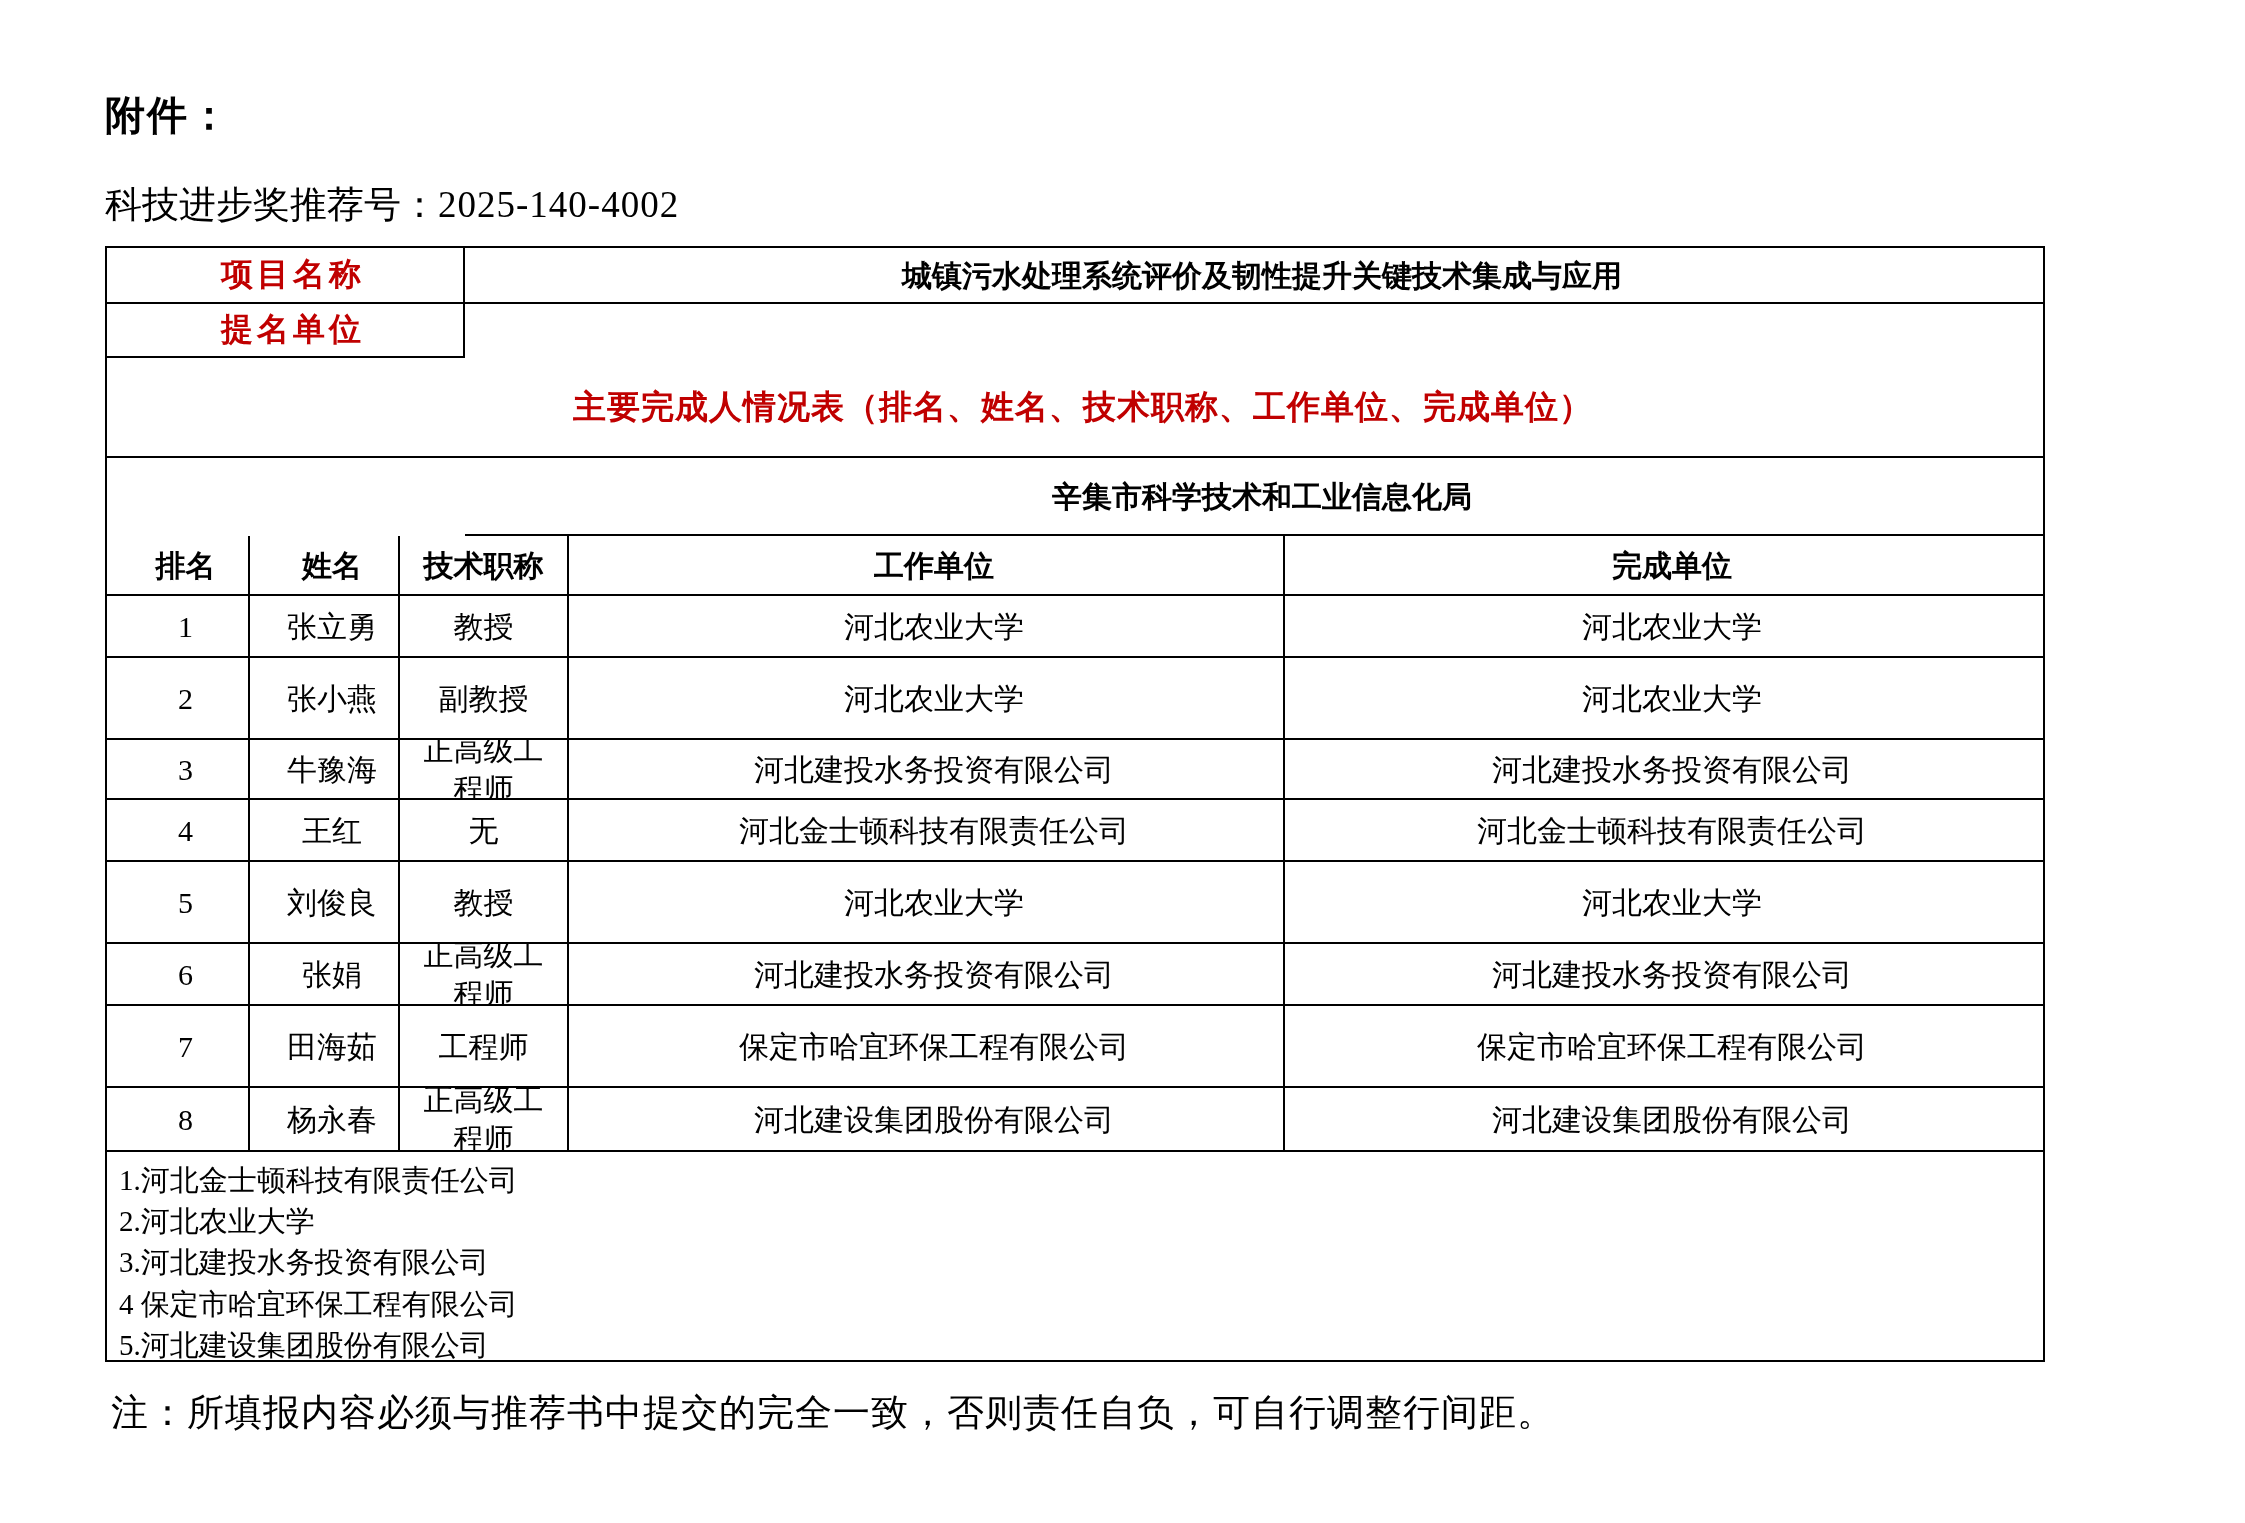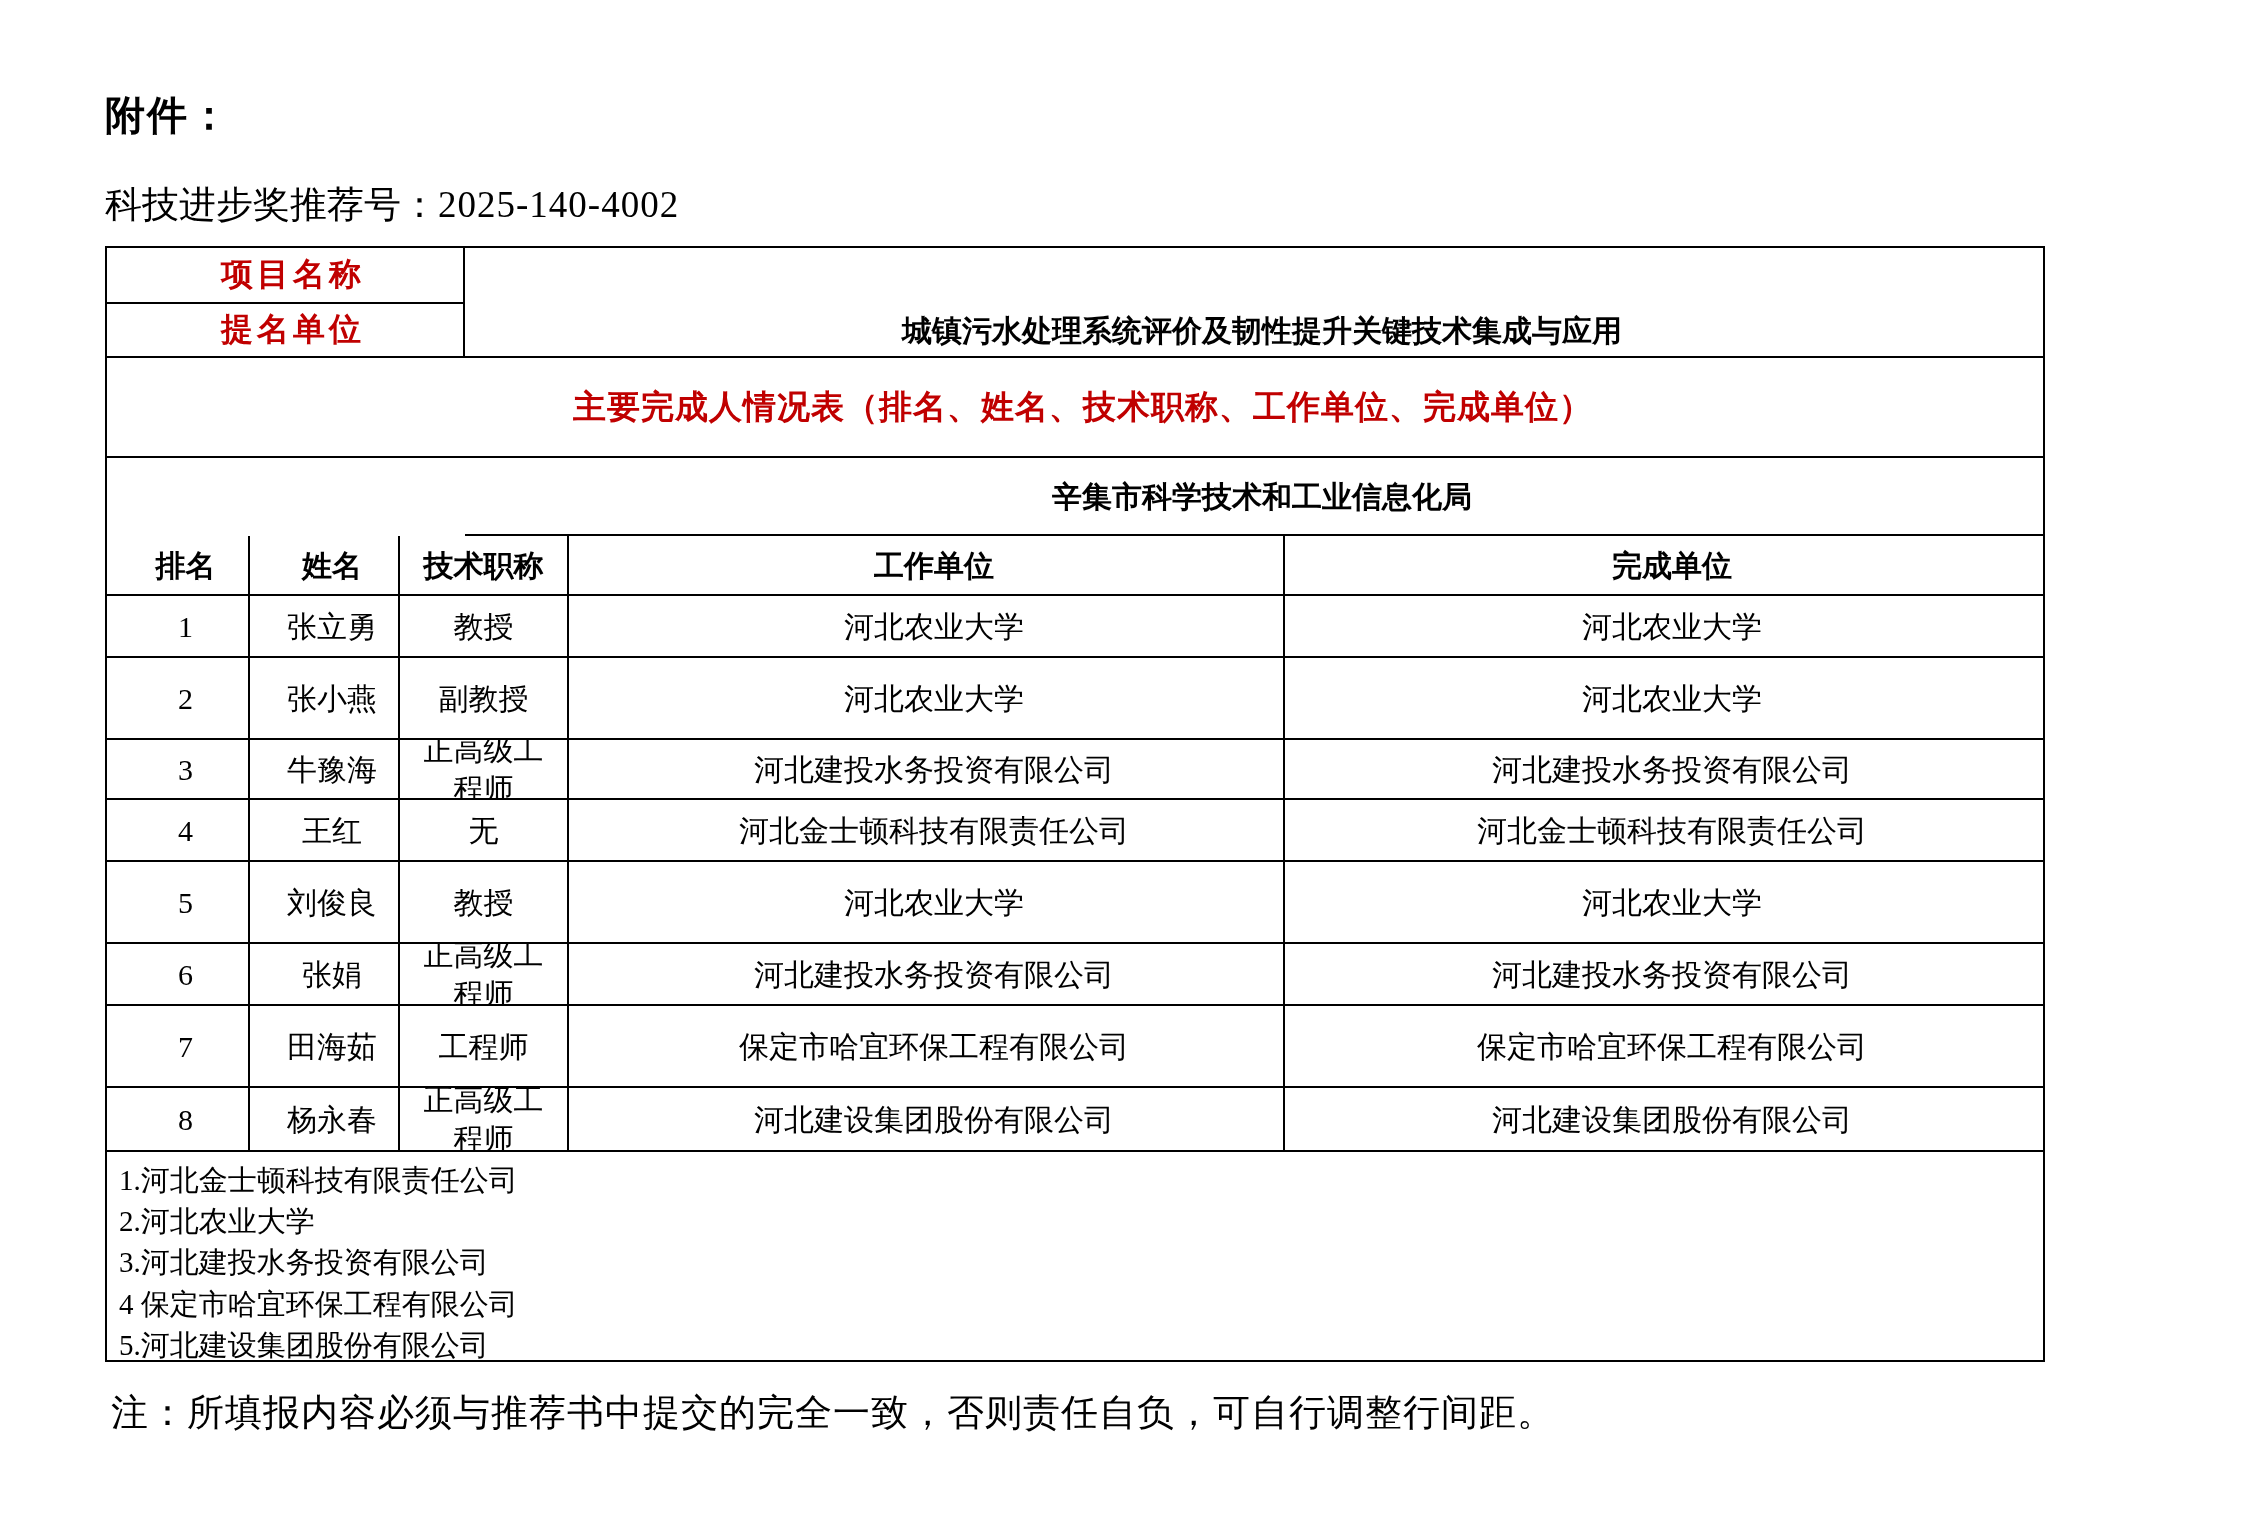--- a/index.html
+++ b/index.html
@@ -86,23 +86,23 @@
 
 <div class="page">
 
   <div class="attachment">附件：</div>
 
   <div class="rec-line"><span>科技进步奖推荐号：</span><span class="num">2025-140-4002</span></div>
 
   <div class="doc-table">
 
     <div class="c span-label row-label red">项目名称</div>
+    <div class="c span-value no-r bold">城镇污水处理系统评价及韧性提升关键技术集成与应用</div>
+
     <div class="c span-label row-label red">提名单位</div>
-
-    <div class="c span-value no-r bold">城镇污水处理系统评价及韧性提升关键技术集成与应用</div>
     <div class="c span-all no-r table-caption red">主要完成人情况表（排名、姓名、技术职称、工作单位、完成单位）</div>
 
     <div class="c span-value no-r bold">辛集市科学技术和工业信息化局</div>
 
     <div class="c bold">排名</div>
     <div class="c bold">姓名</div>
     <div class="c span-title bold">技术职称</div>
     <div class="c bold">工作单位</div>
     <div class="c no-r bold">完成单位</div>
 

